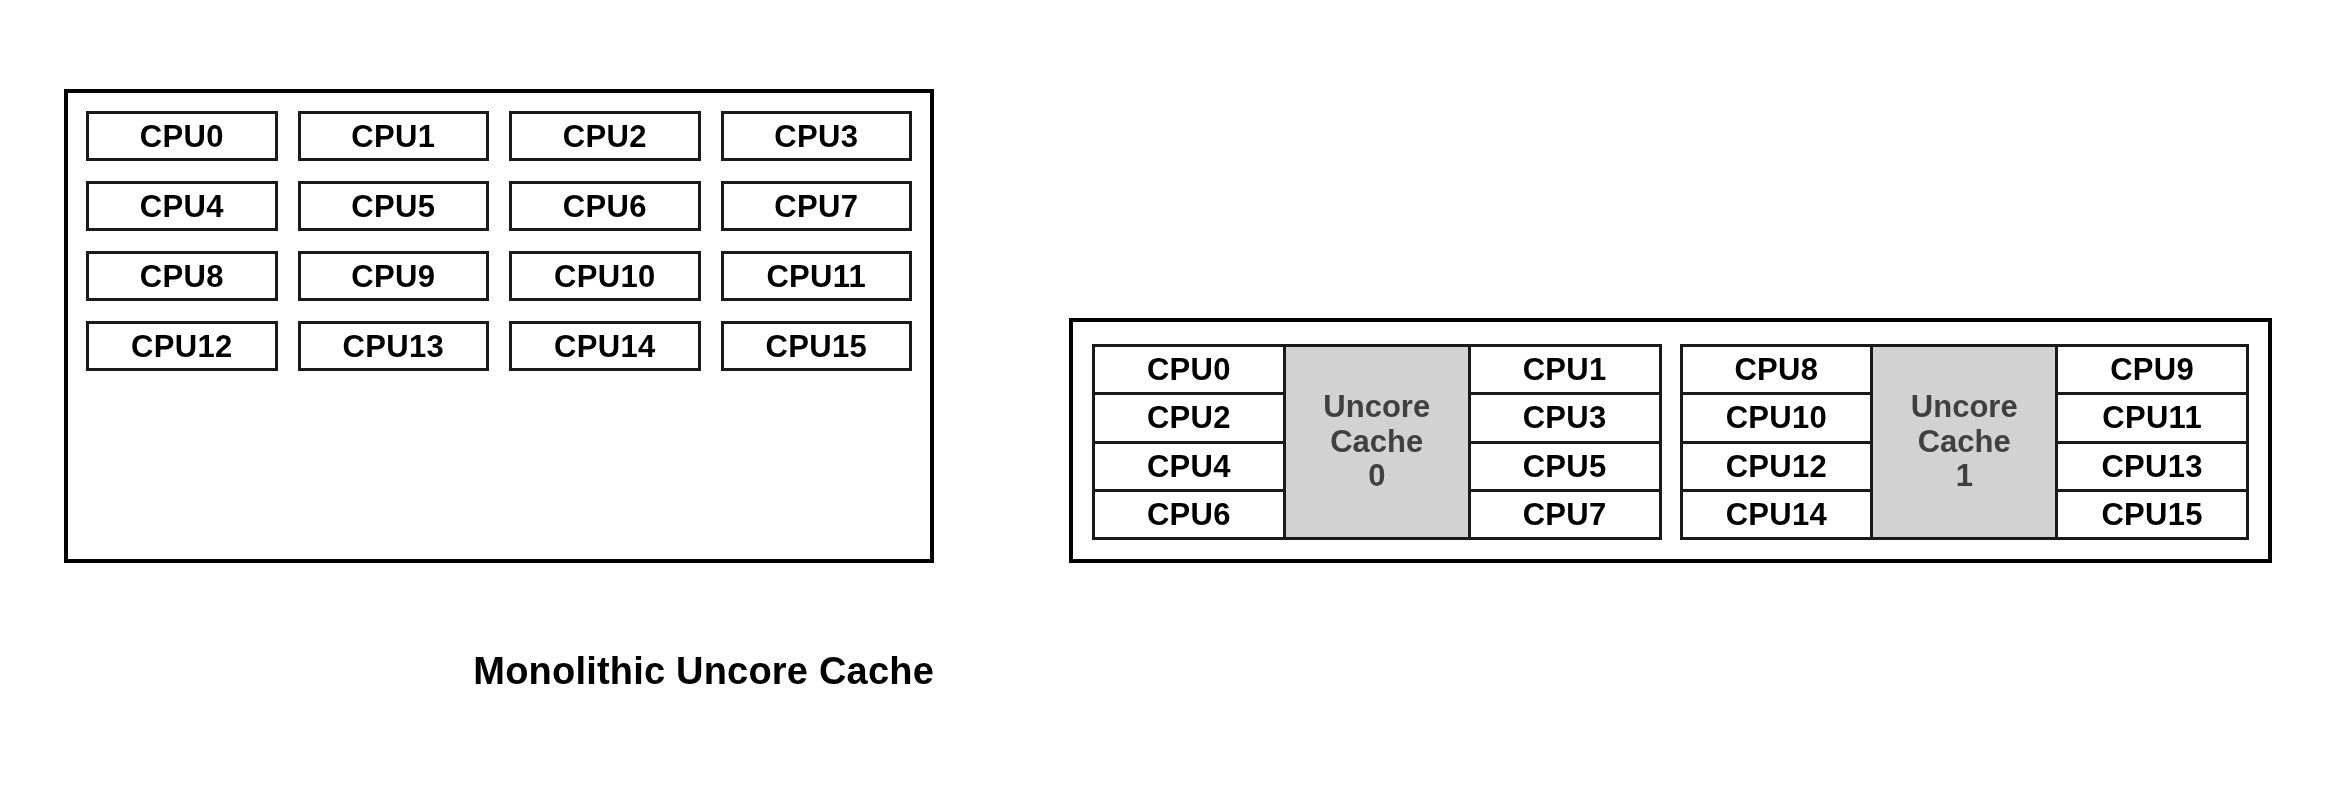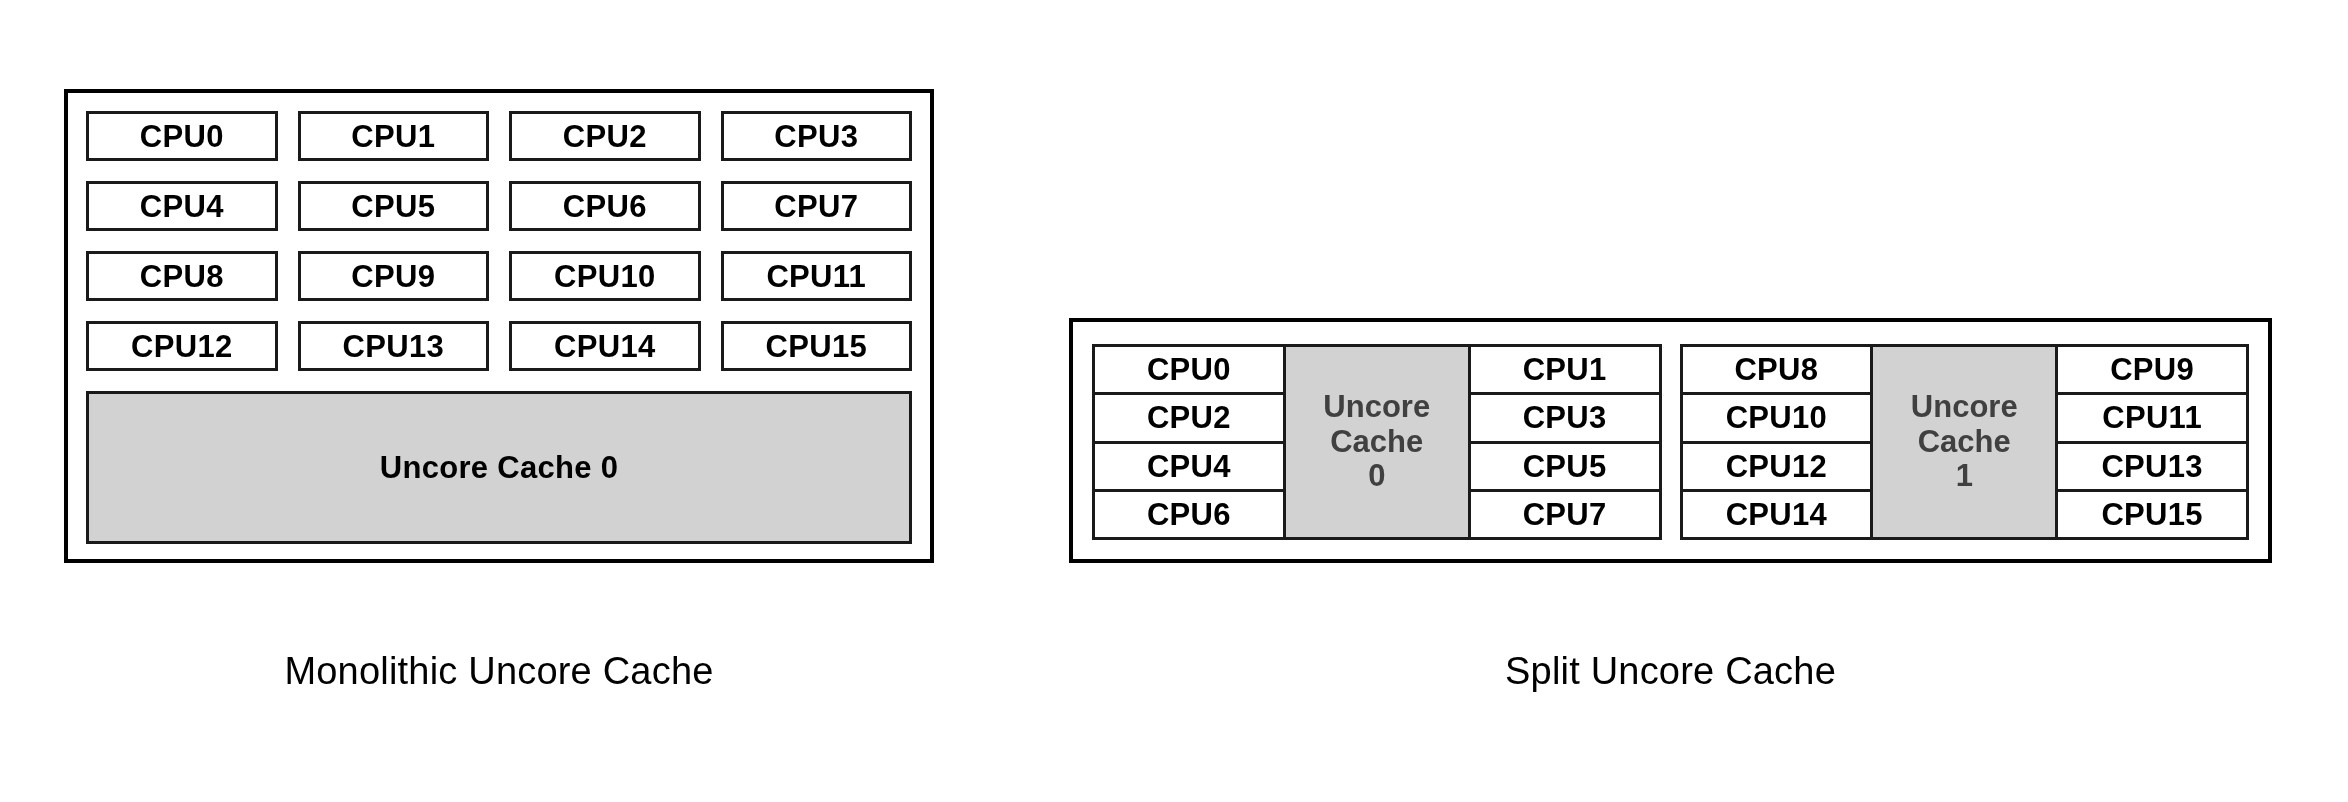--- a/index.html
+++ b/index.html
@@ -147,23 +147,23 @@
   }
 
   .split-cache .cache-line {
     display: block;
   }
 
   
   .caption {
     position: absolute;
     font-size: 38px;
-    font-weight: normal;
-    color: #000000;
-    text-align: center;
+    font-weight: bold;
+    color: #000000;
+    text-align: right;
     letter-spacing: 0.2px;
     white-space: nowrap;
   }
 
   #caption-monolithic {
     left: 64px;
     top: 650px;
     width: 870px;
   }
 
@@ -192,21 +192,20 @@
       <div class="cpu-box">CPU8</div>
       <div class="cpu-box">CPU9</div>
       <div class="cpu-box">CPU10</div>
       <div class="cpu-box">CPU11</div>
       <div class="cpu-box">CPU12</div>
       <div class="cpu-box">CPU13</div>
       <div class="cpu-box">CPU14</div>
       <div class="cpu-box">CPU15</div>
     </div>
 
-    <div id="mono-cache">Uncore Cache 0</div>
 
   </div>
 
   <div class="caption" id="caption-monolithic">Monolithic Uncore Cache</div>
 
   <div class="panel" id="split-panel">
 
     <div class="split-inner">
 
       <div class="split-group">
@@ -246,15 +245,14 @@
           <div class="cpu-cell">CPU11</div>
           <div class="cpu-cell">CPU13</div>
           <div class="cpu-cell">CPU15</div>
         </div>
       </div>
 
     </div>
 
   </div>
 
-  <div class="caption" id="caption-split">Split Uncore Cache</div>
 
 </div>
 
 </body></html>

